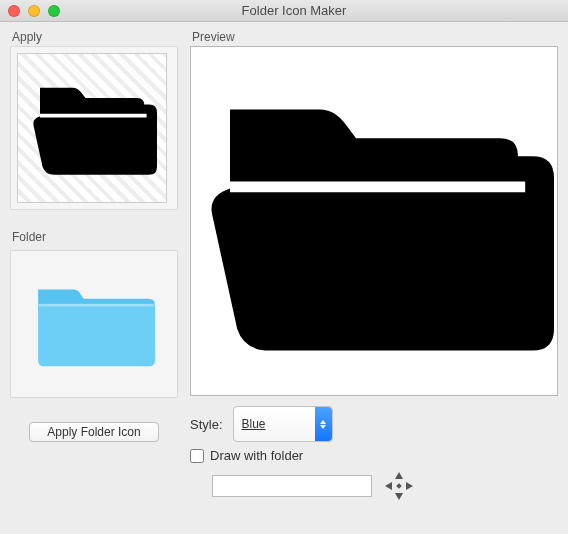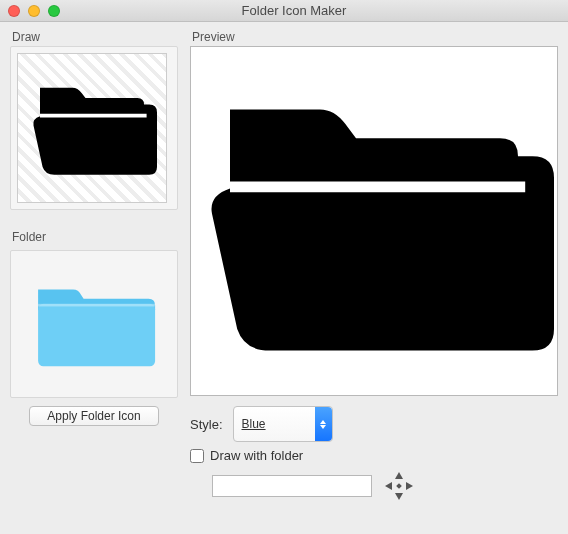--- a/index.html
+++ b/index.html
@@ -78,21 +78,21 @@
     background-image: repeating-linear-gradient(45deg, #fff 0 6px, #ededed 6px 10px);
   }
   .folder-panel {
     margin-top: 6px;
     height: 148px;
     display: flex;
     align-items: center;
     justify-content: center;
   }
   .apply-btn {
-    margin-top: 8px;
+    margin-top: 24px;
     width: 130px;
     margin-left: auto;
     margin-right: auto;
     display: block;
   }
   button.mac {
     background: linear-gradient(#fff, #f2f2f2);
     border: 1px solid #bdbdbd;
     border-radius: 4px;
     font-size: 12px;
@@ -198,21 +198,21 @@
   <div class="traffic-lights">
     <div class="tl red"></div>
     <div class="tl yellow"></div>
     <div class="tl green"></div>
   </div>
   <div class="title">Folder Icon Maker</div>
 </div>
 
 <div class="content">
   <div class="leftcol">
-    <div class="section-label">Draw</div>
+    <div class="section-label">Apply</div>
     <div class="panel">
       <div class="icon-thumb hatched">
         <svg width="130" height="110" viewBox="0 0 200 160">
           <path fill="#000" d="M20 18 h50 q8 0 14 8 l6 8 h80 q10 0 10 10 v16 H20 z"></path>
           <path fill="#000" d="M30 62 L50 50 q8 -6 18 -6 h120 q12 0 12 12 v84 q0 12 -12 12 H42 q-14 0 -18 -12 L10 76 q-2 -10 10 -14 z"></path>
           <path fill="#fff" d="M32 60 L50 48 q6 -4 14 -4 h118 v-6 H48 l-16 10 z" opacity="0.0"></path>
           <path fill="#fff" d="M22 60 q-10 4 -8 14 l14 74 q-14 -2 -16 -14 L0 70 q-2 -10 10 -12 z" opacity="0"></path>
           <path fill="#fff" d="M20 60 L40 48 q6 -4 14 -4 h130 v-2 H20 z" opacity="0"></path>
           <path fill="#fff" d="M20 58 h164 v6 H20 z"></path>
         </svg>

